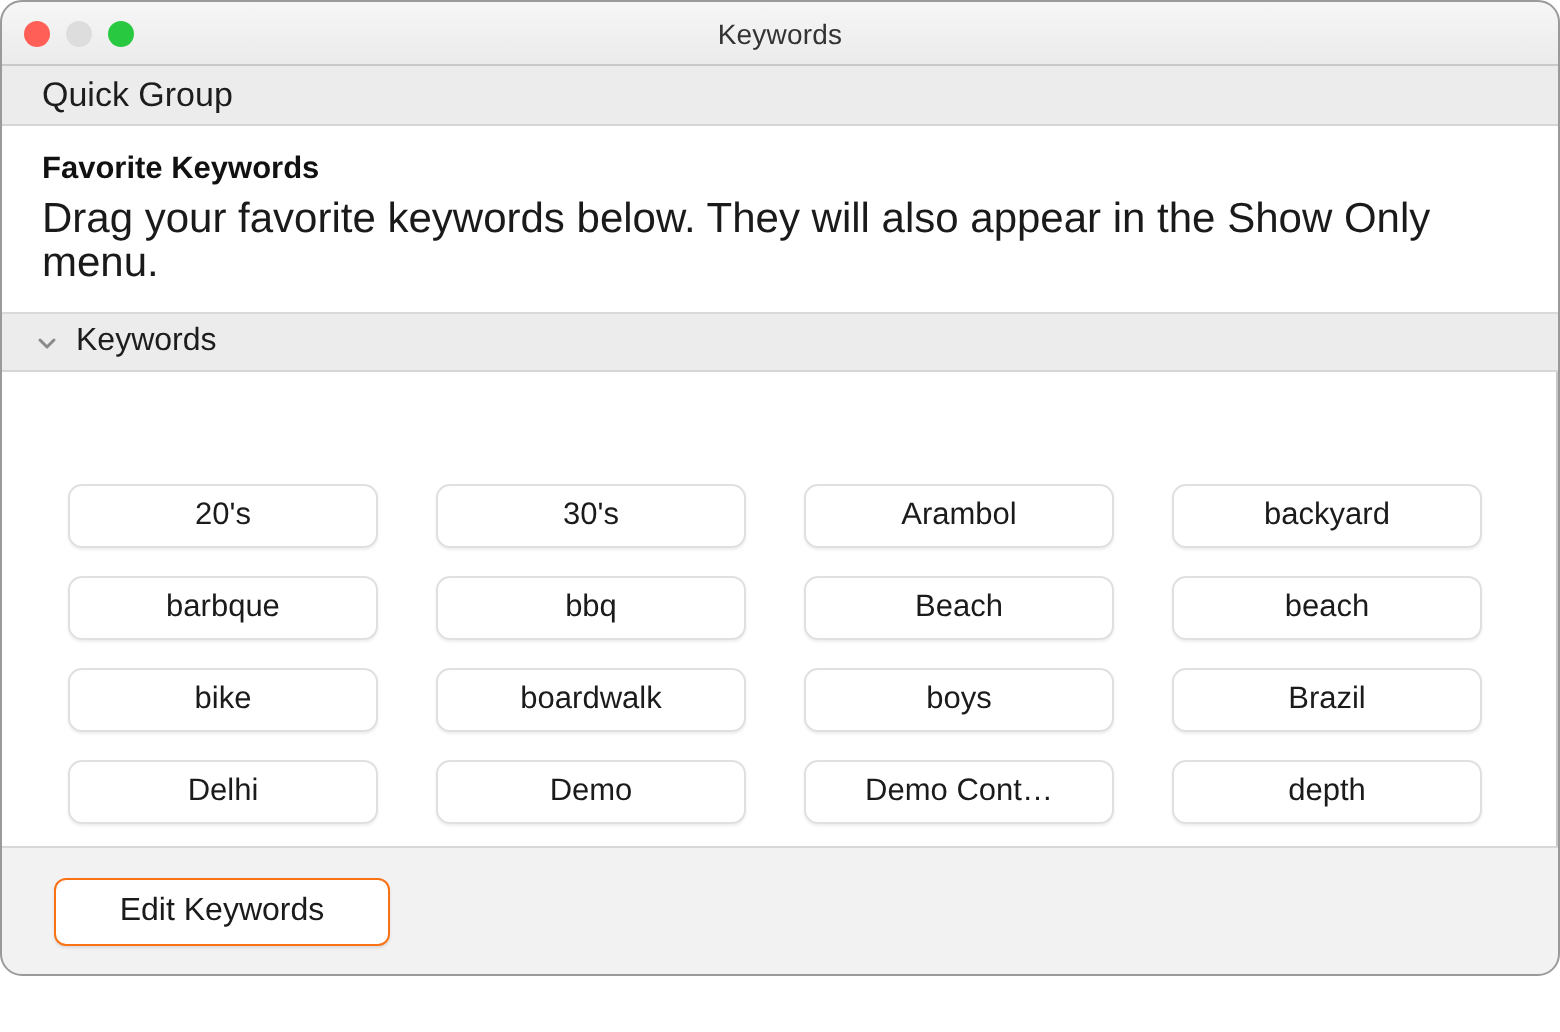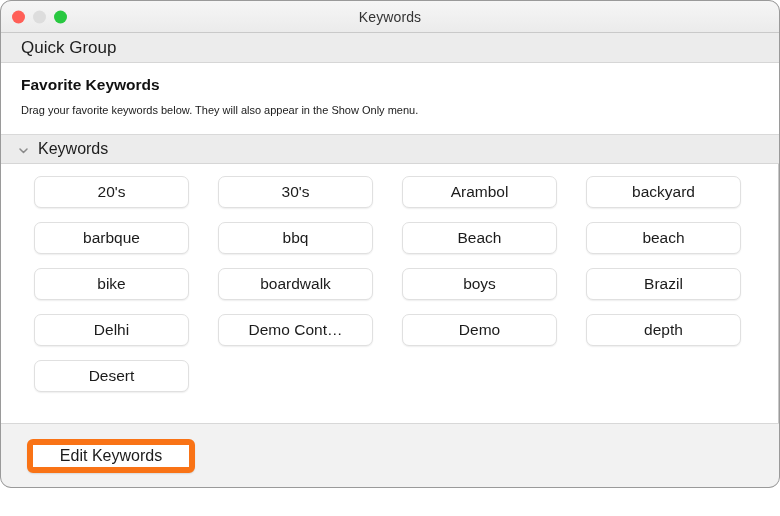--- a/index.html
+++ b/index.html
@@ -87,21 +87,21 @@
     padding: 11px 22px 13px 20px;
   }
   .fav-title {
     font-size: 15.5px;
     font-weight: bold;
     color: #111111;
     margin-bottom: 4px;
     line-height: 21px;
   }
   .fav-desc {
-    font-size: 11px;
+    font-size: 21px;
     color: #1a1a1a;
     line-height: 22px;
     max-width: 700px;
   }
 
   
   .section-header {
     flex: 0 0 30px;
     height: 30px;
     background: #ececec;
@@ -132,20 +132,21 @@
   }
 
   .keyword-grid {
     padding: 12px 0 0 0;
     display: grid;
     grid-template-columns: repeat(4, 155px);
     column-gap: 29px;
     row-gap: 14px;
     justify-content: start;
     margin-left: 33px;
+    margin-top: 44px;
   }
 
   .pill {
     height: 32px;
     background: #ffffff;
     border: 1px solid #e0e0e0;
     border-radius: 7px;
     box-shadow: 0 1px 1.5px rgba(0,0,0,0.07);
     display: flex;
     align-items: center;
@@ -174,21 +175,21 @@
     border-top: 1px solid #d8d8d8;
     display: flex;
     align-items: center;
     padding-left: 26px;
   }
 
   .edit-button {
     width: 168px;
     height: 34px;
     background: #ffffff;
-    border: 6px solid #f97316;
+    border: 1px solid #f97316;
     border-radius: 6px;
     box-shadow: 0 1px 1.5px rgba(0,0,0,0.10);
     font-size: 16px;
     color: #1b1b1b;
     font-family: "Liberation Sans", sans-serif;
     display: flex;
     align-items: center;
     justify-content: center;
     cursor: default;
   }
@@ -233,22 +234,22 @@
         <div class="pill">backyard</div>
         <div class="pill">barbque</div>
         <div class="pill">bbq</div>
         <div class="pill">Beach</div>
         <div class="pill">beach</div>
         <div class="pill">bike</div>
         <div class="pill">boardwalk</div>
         <div class="pill">boys</div>
         <div class="pill">Brazil</div>
         <div class="pill">Delhi</div>
+        <div class="pill">Demo</div>
         <div class="pill">Demo Cont…</div>
-        <div class="pill">Demo</div>
         <div class="pill">depth</div>
         <div class="pill">Desert</div>
       </div>
     <div class="scrollbar-track"></div>
   </div>
 
   <div class="footer">
     <button class="edit-button">Edit Keywords</button>
   </div>
 

